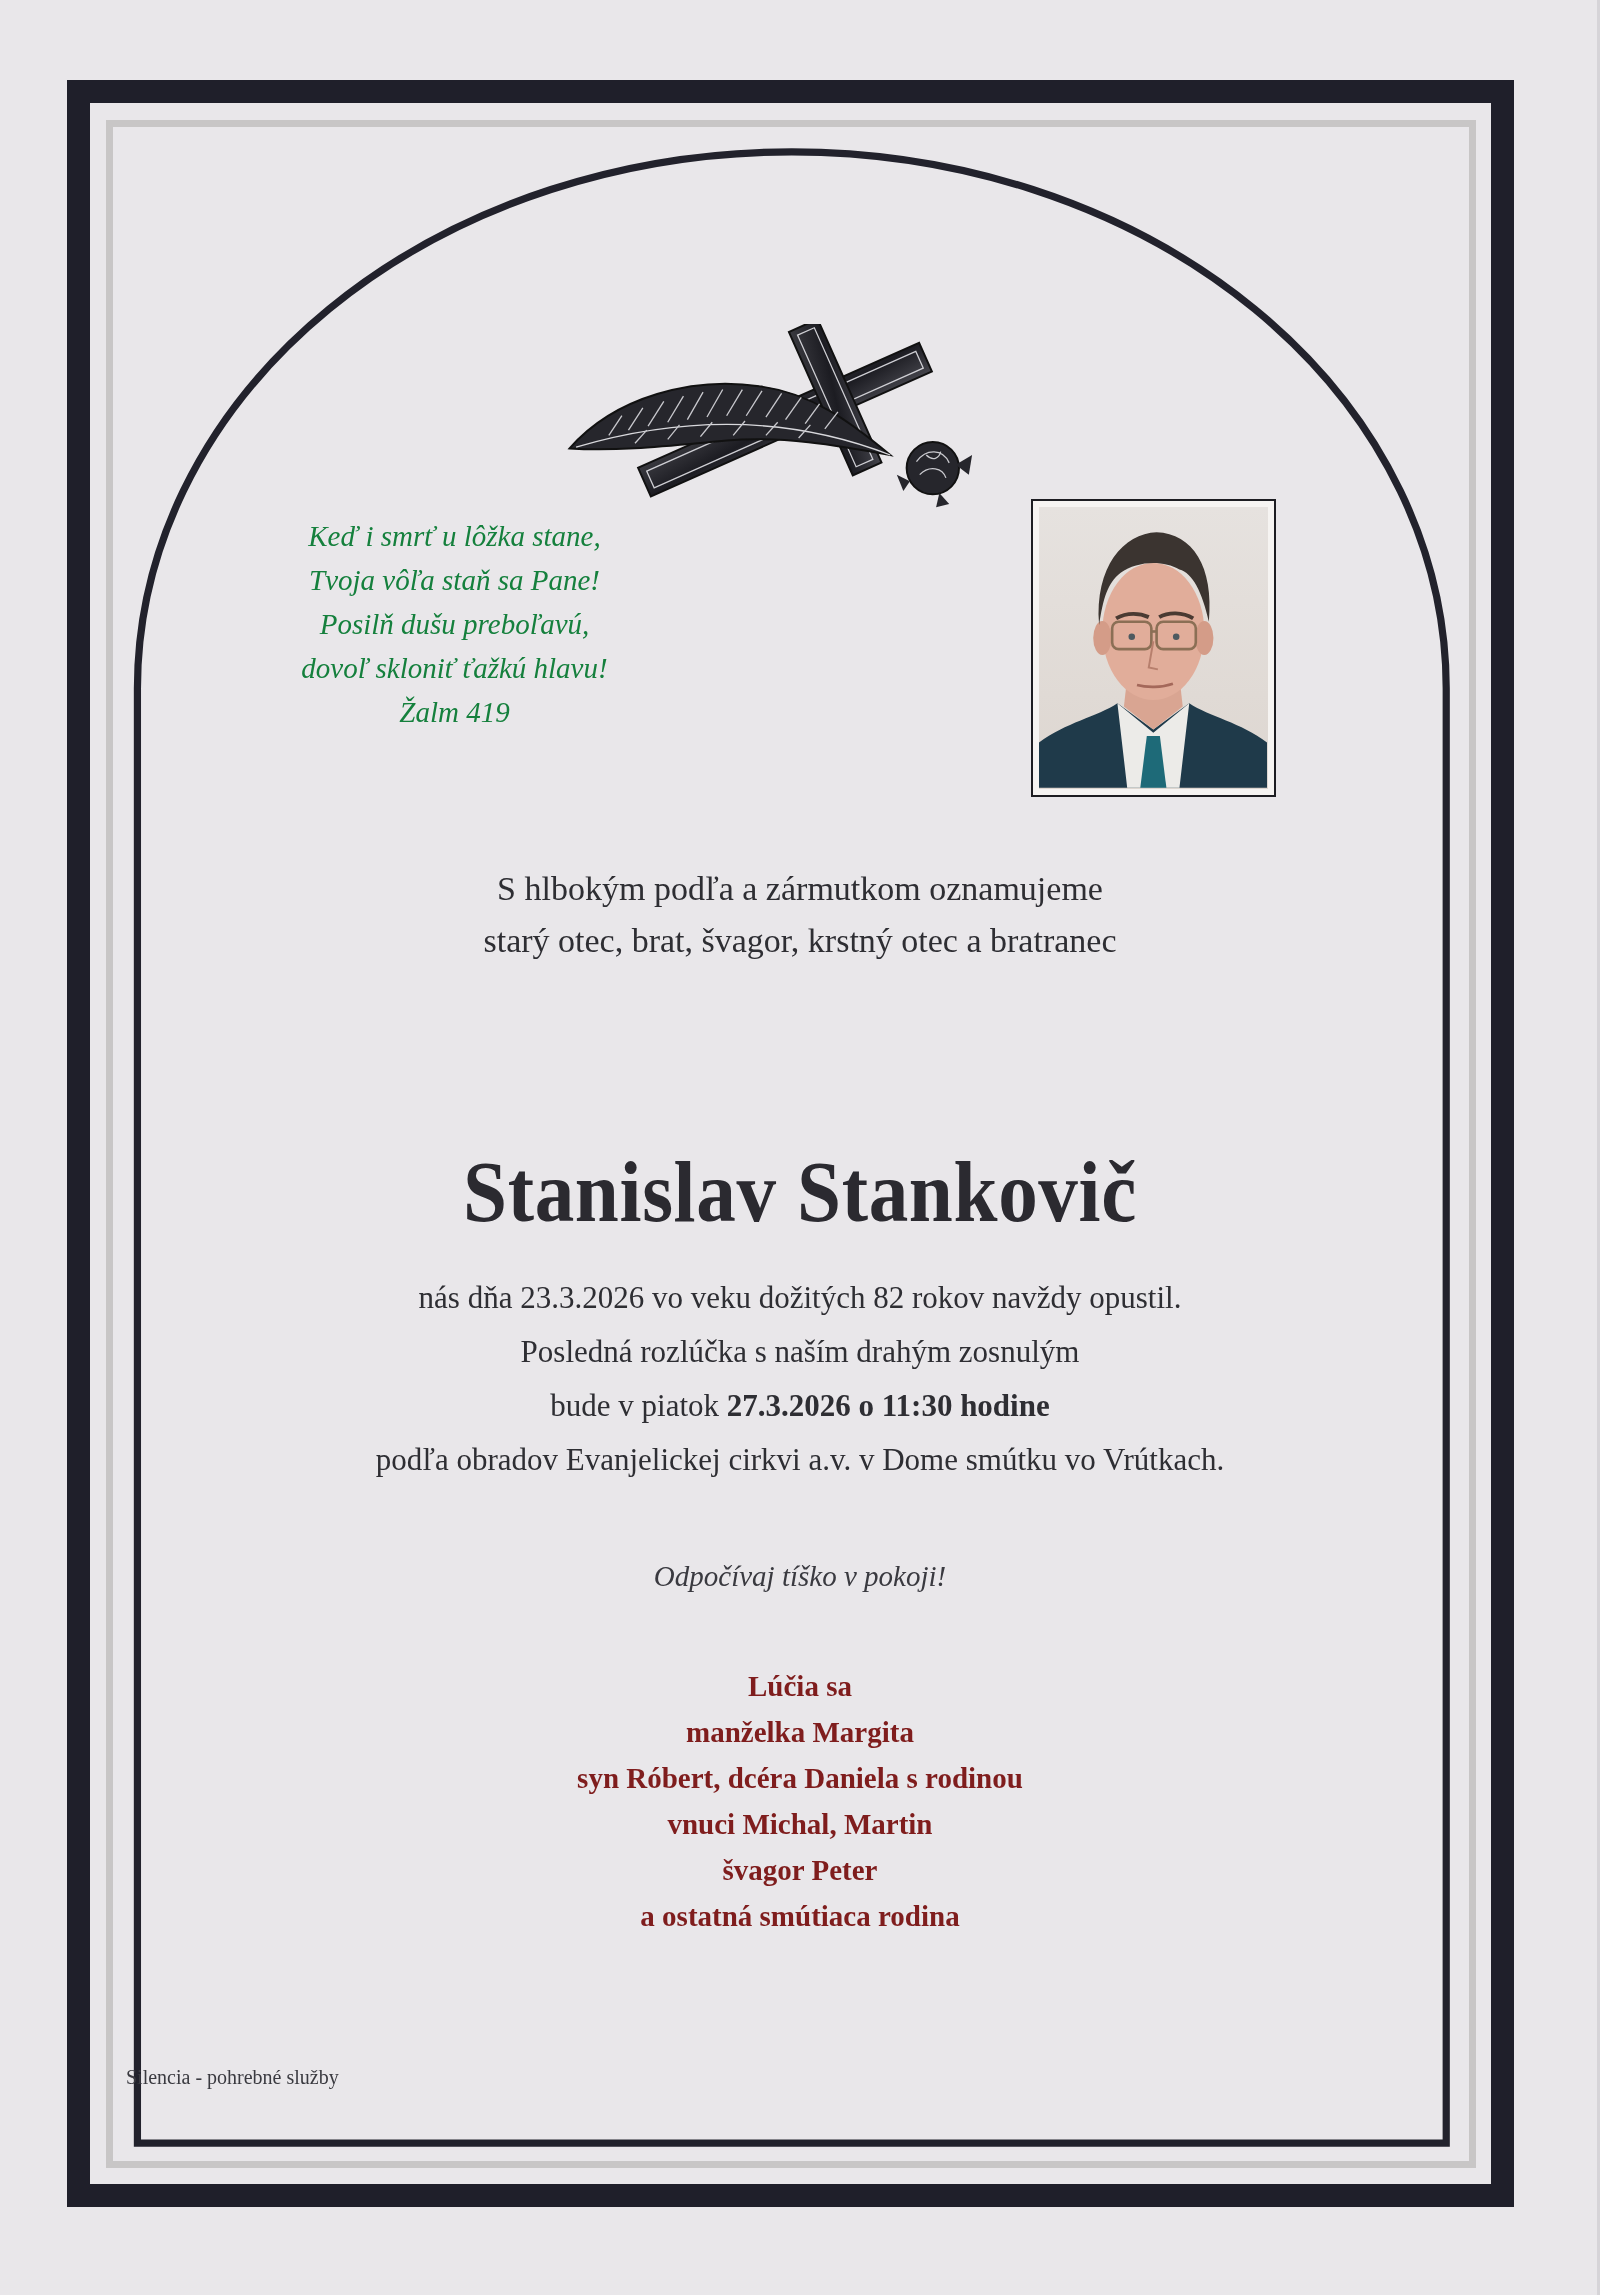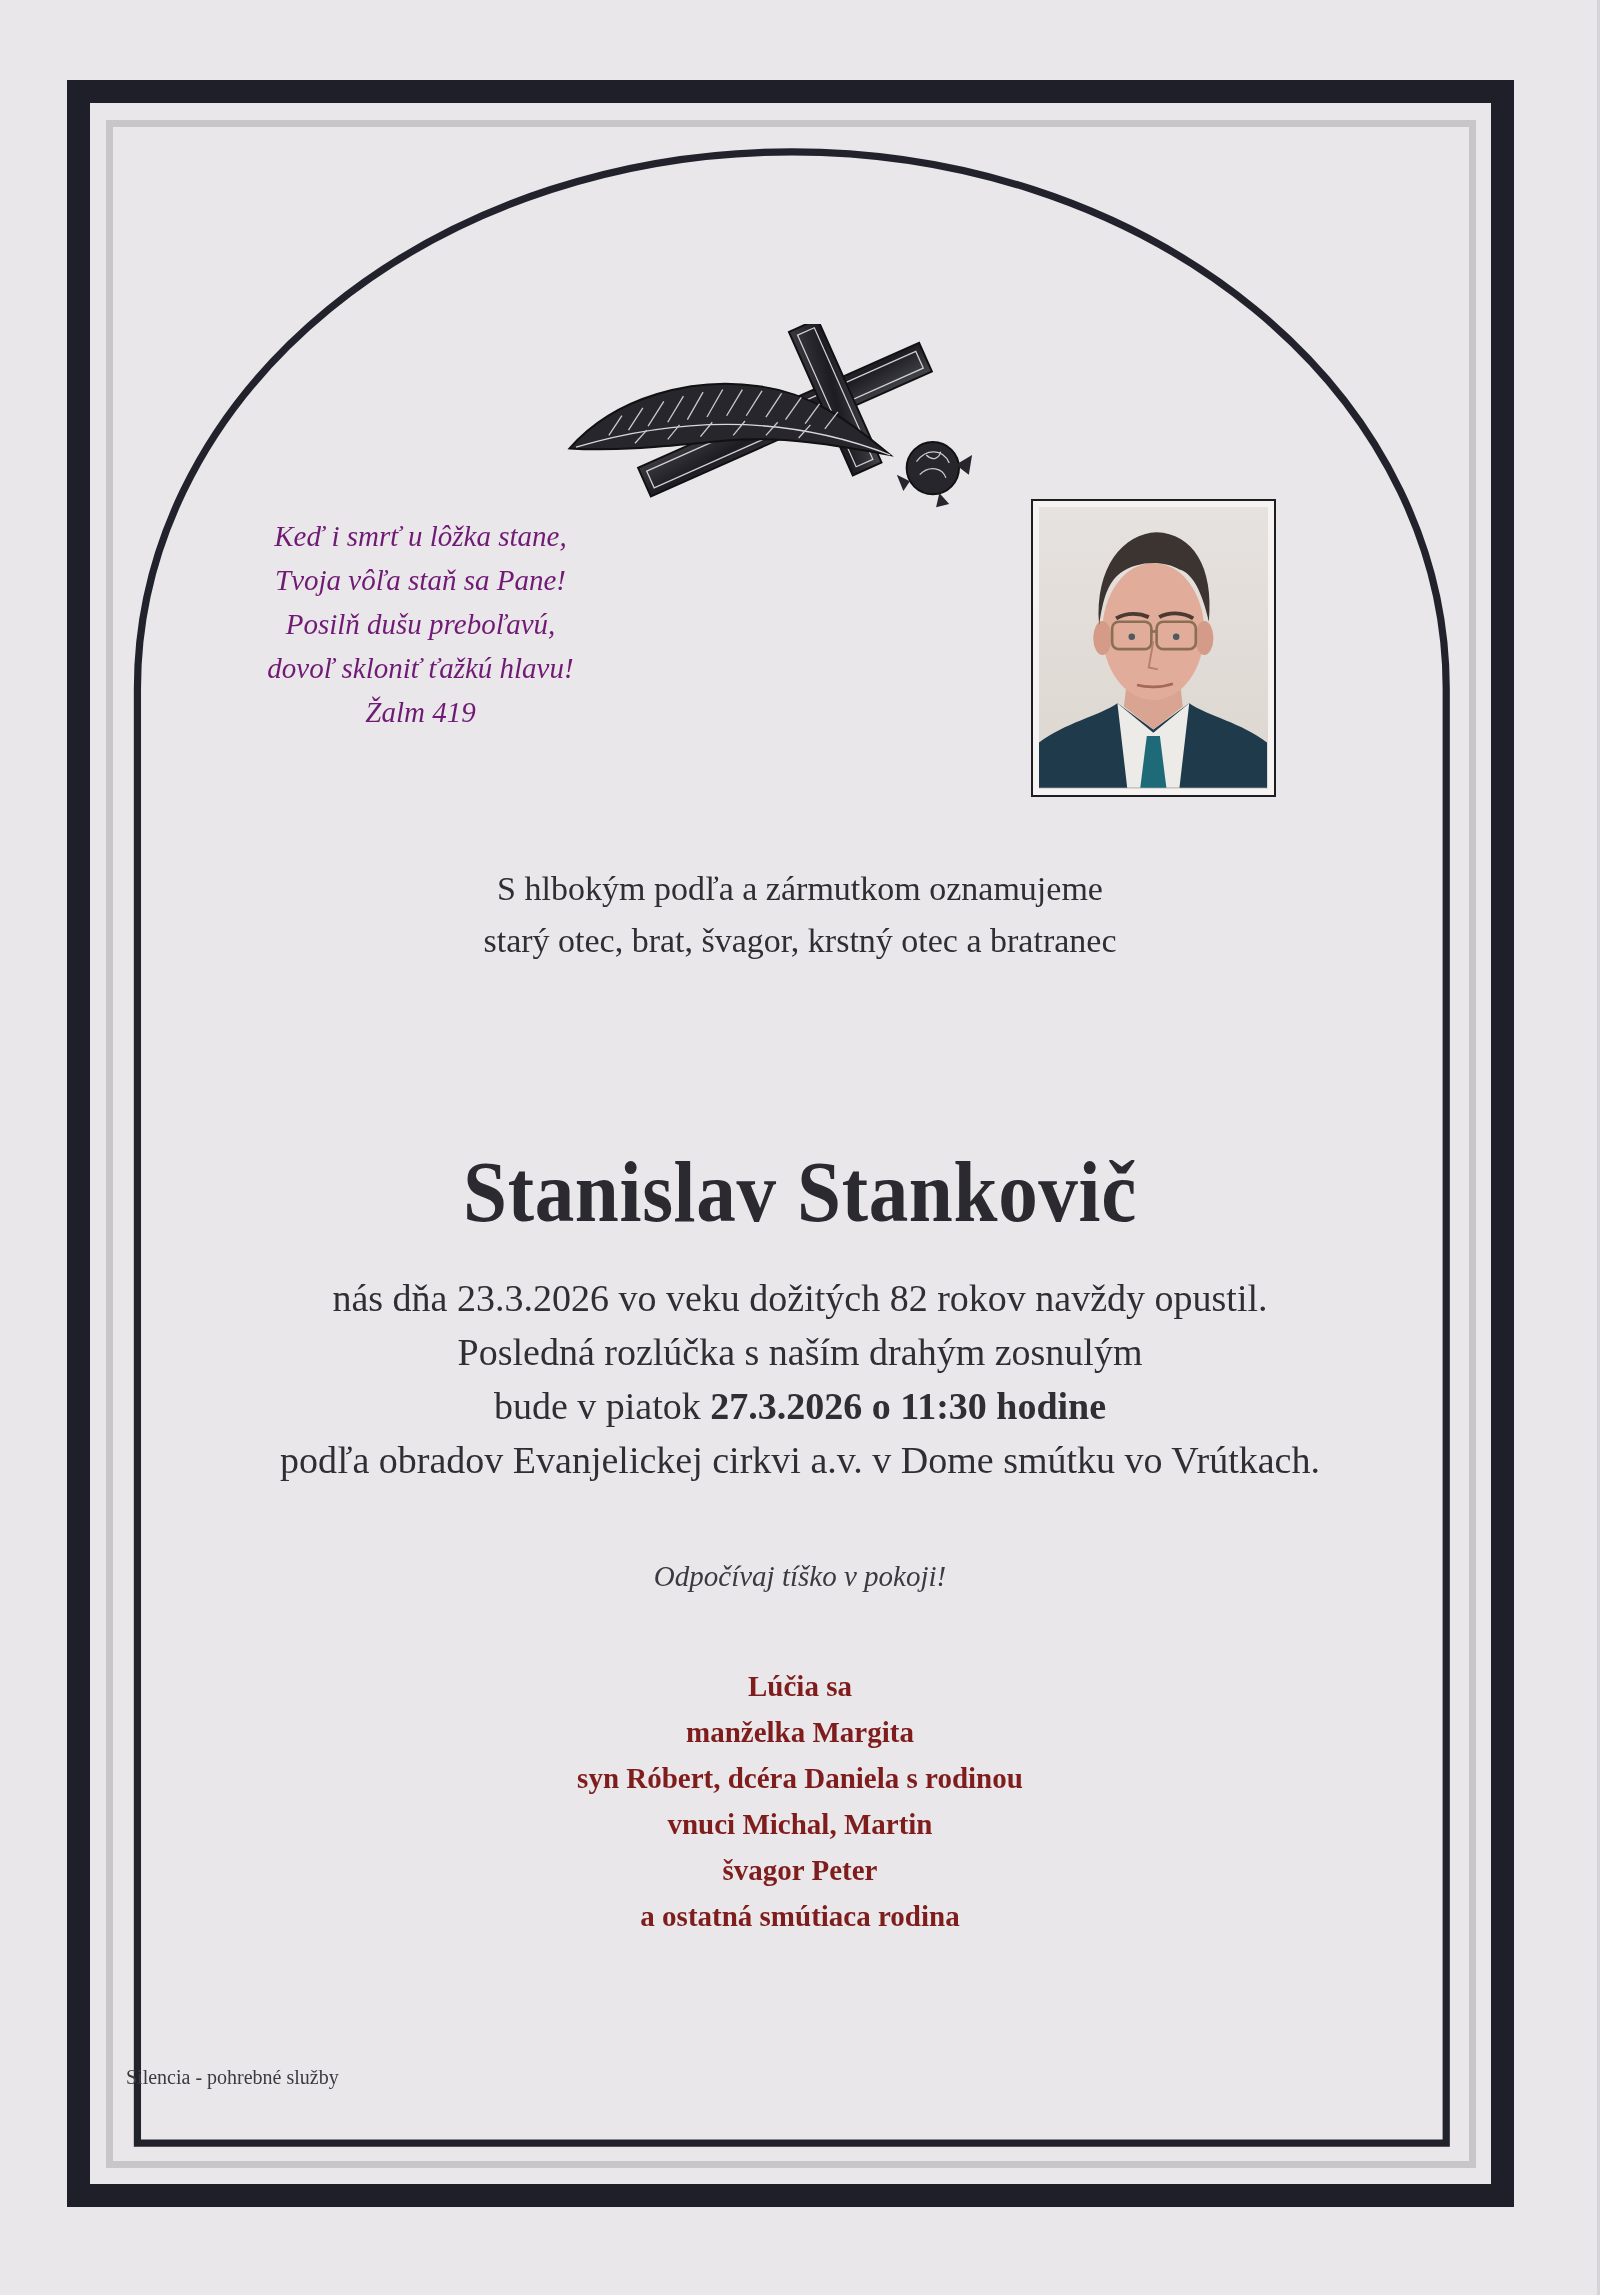--- a/index.html
+++ b/index.html
@@ -21,43 +21,43 @@
     border: 23.6px solid #1f1f2a;
   }
   .frame-gray {
     position: absolute; left: 106px; top: 120px;
     width: 1370px; height: 2048px;
     box-sizing: border-box;
     border: 7.9px solid #c8c6c6;
   }
   svg.arch { position: absolute; left: 0; top: 0; }
   .poem {
-    position: absolute; left: 198px; top: 514px; width: 445px;
+    position: absolute; left: 232px; top: 514px; width: 445px;
     text-align: center; font-style: italic;
-    font-size: 29px; line-height: 44px; color: #701a75;
+    font-size: 29px; line-height: 44px; color: #15803d;
   }
   .poem div { white-space: nowrap; }
   .emblem { position: absolute; left: 563px; top: 324px; }
   .photo-frame {
     position: absolute; left: 1031px; top: 499px;
     width: 245px; height: 298px; box-sizing: border-box;
     border: 2.6px solid #1d1d22; background: #f6f4f2; padding: 5.9px;
   }
   .photo {
     width: 100%; height: 100%; position: relative; overflow: hidden;
     background: linear-gradient(#e6e2df, #ddd6d0);
   }
   .block { position: absolute; left: 0; width: 1600px; text-align: center; }
   .announce { top: 863px; font-size: 34px; line-height: 52px; color: #2e2e33; }
   .name {
     top: 1142px; font-size: 86px; font-weight: bold; color: #2b2a30;
     letter-spacing: 0.7px; font-family: "Liberation Serif", serif;
     transform: scaleX(0.92);
   }
-  .details { top: 1271px; font-size: 38px; line-height: 54px; color: #2e2e33; }
+  .details { top: 1271px; font-size: 31px; line-height: 54px; color: #2e2e33; }
   .details b { font-weight: bold; }
   .rip { top: 1560px; font-size: 29px; font-style: italic; color: #3a3a40; }
   .signers { top: 1663px; font-size: 29px; line-height: 46px; font-weight: bold; color: #7f1d1d; }
   .footer {
     position: absolute; left: 126px; top: 2066px;
     font-size: 20px; color: #3a3a40; white-space: nowrap;
   }
   .line { white-space: nowrap; }
 </style>
 </head>

